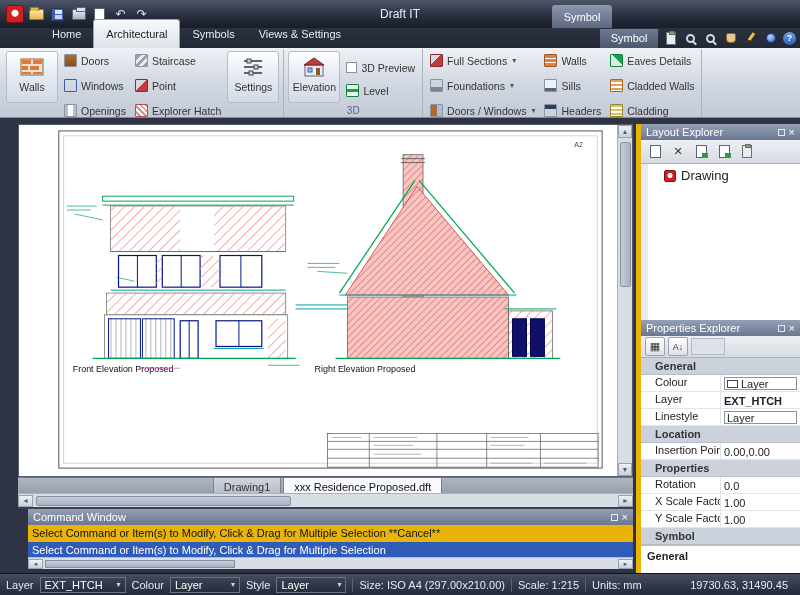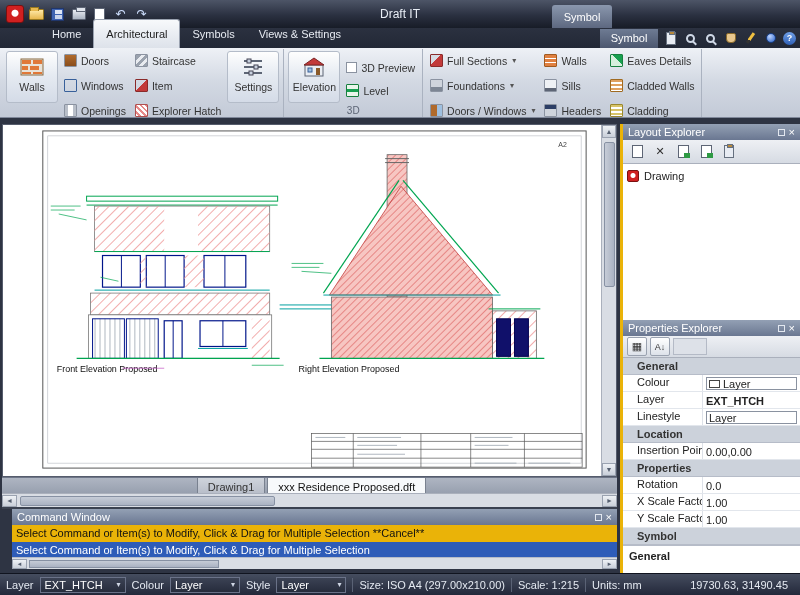--- a/index.html
+++ b/index.html
@@ -73,21 +73,21 @@
   .i-bwall { background:repeating-linear-gradient(#e08040 0 3px,#fff 3px 4px); border-color:#a05a20; }
   .i-sill { background:linear-gradient(#eef1f5 70%,#5d6575 70%); }
   .i-header { background:linear-gradient(#2c3e66 40%,#cfd4dc 40%); }
   .i-eaves { background:linear-gradient(to top right,#d6f0dd 55%,#18a050 55%); border-color:#18803f; }
   .i-clad { background:repeating-linear-gradient(#e0a060 0 2px,#fff 2px 4px); border-color:#a06a20; }
   .i-cladding { background:repeating-linear-gradient(#d8c468 0 2px,#fff 2px 4px); border-color:#9a8830; }
   .cb { width:11px; height:11px; background:#fff; border:1px solid #8a92a0; flex:0 0 11px; }
 
   
   .main { flex:1; display:flex; padding-top:6px; background:#2e3443; min-height:0; }
-  .left-col { width:615px; display:flex; flex-direction:column; margin-left:2px; }
+  .left-col { width:615px; display:flex; flex-direction:column; margin-left:18px; }
   .canvas-wrap { height:353px; display:flex; background:#fff; border:1px solid #555c6c; }
   .canvas-svg { width:600px; height:100%; display:block; }
   .vscroll { width:15px; background:#d9dde4; border-left:1px solid #aab0bc; display:flex; flex-direction:column; align-items:center; font-size:7px; color:#555f70; }
   .vthumb { width:11px; height:145px; margin-top:4px; background:linear-gradient(90deg,#c6ccd7,#aab2c2); border:1px solid #8791a3; border-radius:2px; }
   .sbtn { height:13px; width:100%; display:flex; align-items:center; justify-content:center; background:linear-gradient(#eef1f5,#c9cfd9); border:1px solid #9aa2b0; }
   .vspacer { flex:1; }
 
   .doc-tabs { height:16px; background:linear-gradient(#aeb5c2,#98a0af); display:flex; align-items:flex-start; gap:2px; padding:0 0 0 4px; border-top:1px solid #6e7688;justify-content:center; }
   .dtab { height:19px; padding:0 10px; font-size:11px; display:flex; align-items:center; border:1px solid #79818f; border-top:none; border-radius:0 0 4px 4px; background:linear-gradient(#cfd4dc,#b4bac6); color:#333; }
   .dtab.active { background:#f7f9fb; color:#111; }
@@ -102,30 +102,30 @@
   .ph-title { flex:1; }
   .pin { width:7px; height:7px; border:1px solid #e3e8f0; display:inline-block; }
   .ph-x { font-size:11px; color:#fff; line-height:1; }
   .cmd-lines { flex:1; background:#eab308; overflow:hidden; font-size:11px; color:#111; }
   .cmd-line { height:17px; line-height:17px; padding:0 4px; white-space:nowrap; }
   .cmd-line.sel { background:#2e5cb8; color:#fff; }
   .cmd-hscroll { height:12px; background:#d9dde4; display:flex; align-items:center; font-size:6px; color:#555f70; border-top:1px solid #b6bcc8; }
   .cmd-hthumb { width:190px; height:8px; margin-left:2px; background:linear-gradient(#c6ccd7,#aab2c2); border:1px solid #8791a3; }
 
   
-  .right-col { flex:1; display:flex; flex-direction:column; margin-left:3px; border-left:3px solid #eab308; }
+  .right-col { flex:1; display:flex; flex-direction:column; margin-left:3px; border-left:5px solid #eab308; }
   .panel { display:flex; flex-direction:column; background:#e6e9ef; }
   .panel.layout { height:196px; }
   .panel.props { flex:1; }
   .panel-tools { height:24px; background:linear-gradient(#eef0f4,#d6dbe3); border-bottom:1px solid #aab0bc; display:flex; align-items:center; gap:3px; padding:0 4px; }
   .tbtn { width:20px; height:19px; display:flex; align-items:center; justify-content:center; border:1px solid transparent; border-radius:2px; font-size:11px; color:#333; }
   .tbtn.framed { border-color:#9aa2b0; background:linear-gradient(#fff,#dde2ea); }
   .pg-ic { width:11px; height:13px; background:#fff; border:1px solid #5d6575; position:relative; }
   .pg-ic.green:after { content:""; position:absolute; right:-2px; bottom:-1px; width:6px; height:5px; background:#2f9a44; }
-  .lay-list { flex:1; background:#fff; padding:3px 4px; font-size:11px; color:#222; }
+  .lay-list { flex:1; background:#fff; padding:3px 16px; font-size:13px; color:#222;margin-left:7px; }
   .lay-item { display:flex; align-items:center; gap:5px; height:17px; }
   .lay-ic { width:12px; height:12px; border-radius:2px; background:radial-gradient(circle at 50% 45%,#fff 0 2px,#d02020 3px); border:1px solid #7a1010; }
 
   .prop-tools { height:22px; }
   .prop-grid { background:#fff; font-size:11px; color:#222; }
   .pcat { height:17px; line-height:16px; background:#ccd2db; border-bottom:1px solid #b6bcc8; font-weight:bold; padding-left:14px; color:#333; }
   .prow { height:17px; display:flex; border-bottom:1px solid #e2e6ec; }
   .pname { width:80px; padding:1px 3px 0 14px; border-right:1px solid #dde1e8; white-space:nowrap; overflow:hidden; }
   .pval { flex:1; padding:1px 3px 0; display:flex; align-items:center; gap:3px; white-space:nowrap; overflow:hidden; }
   .pval.bold { font-weight:bold; }
@@ -229,21 +229,21 @@
               <span>Openings</span>
             </button>
         </div>
         <div class="rcol">
           <button class="rbtn-sm">
               <span class="ic14 i-stairs"></span>
               <span>Staircase</span>
             </button>
           <button class="rbtn-sm">
               <span class="ic14 i-roof"></span>
-              <span>Item</span>
+              <span>Point</span>
             </button>
           <button class="rbtn-sm">
               <span class="ic14 i-hatch"></span>
               <span>Explorer Hatch</span>
             </button>
         </div>
         <button class="rbtn-lg">
           <span class="ic-lg">
             <svg width="22" height="20" viewBox="0 0 22 20">
                 <g stroke="#5d6575" stroke-width="2">

